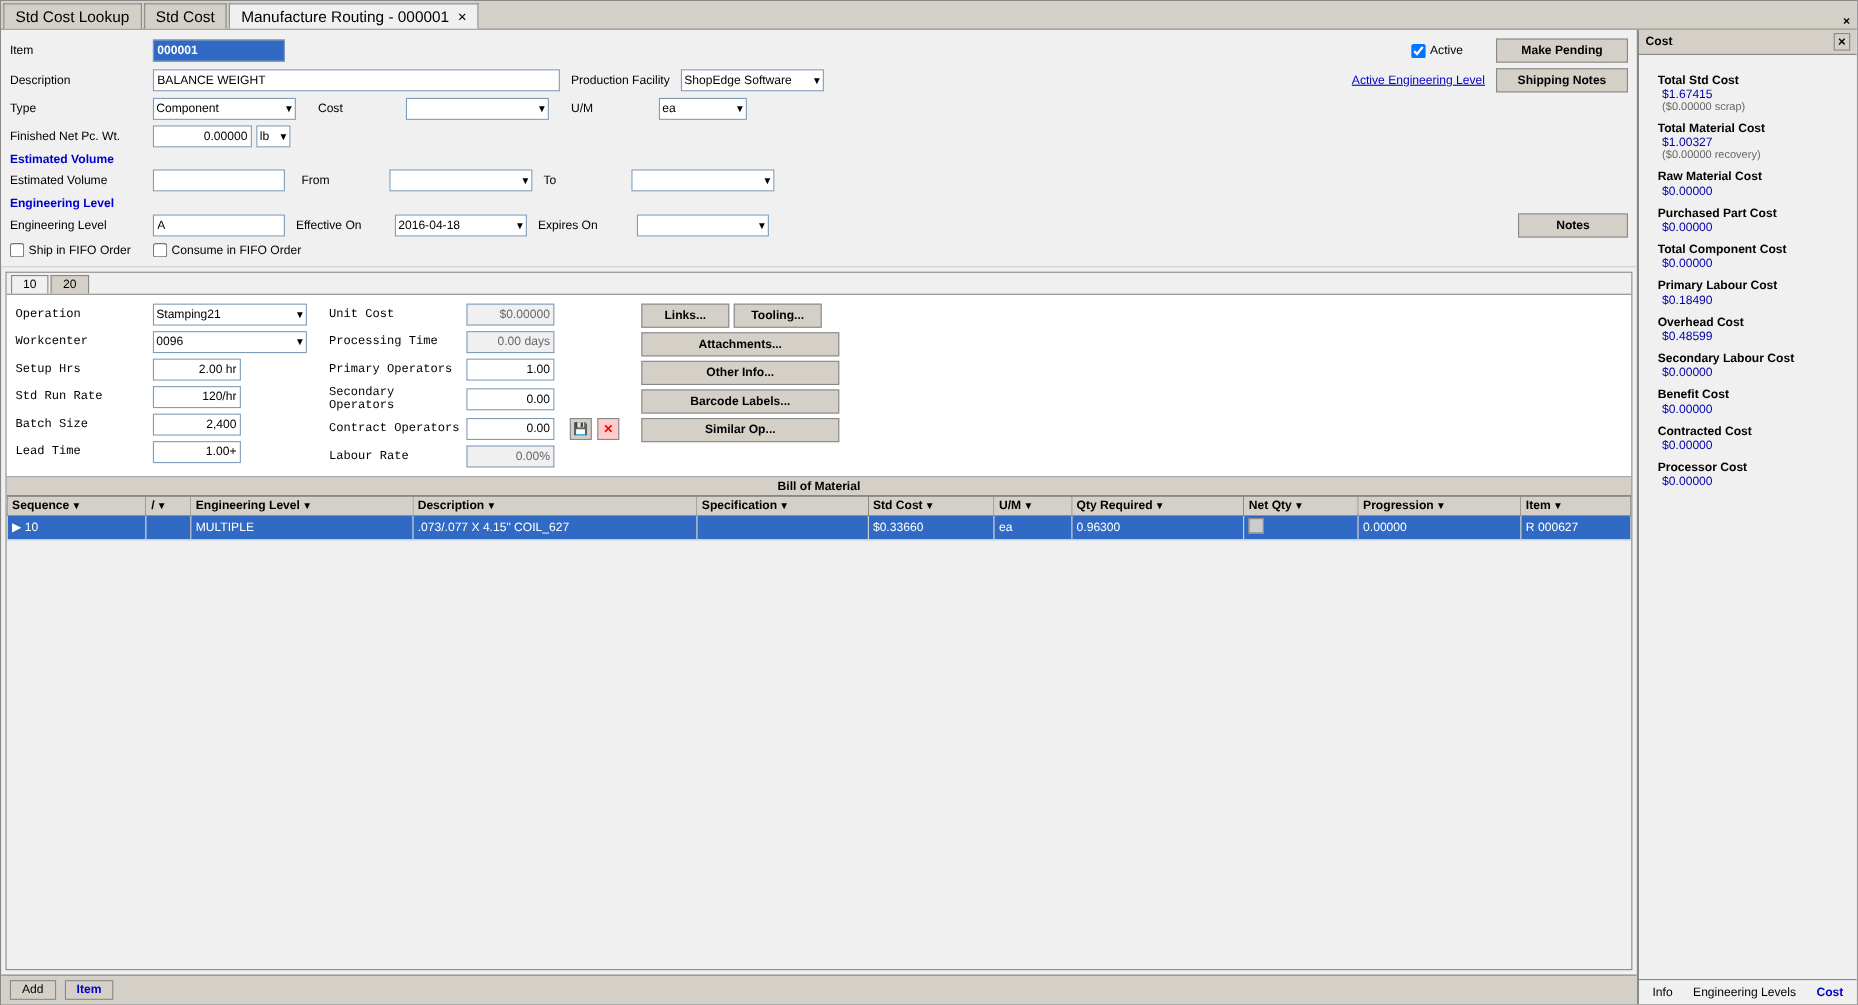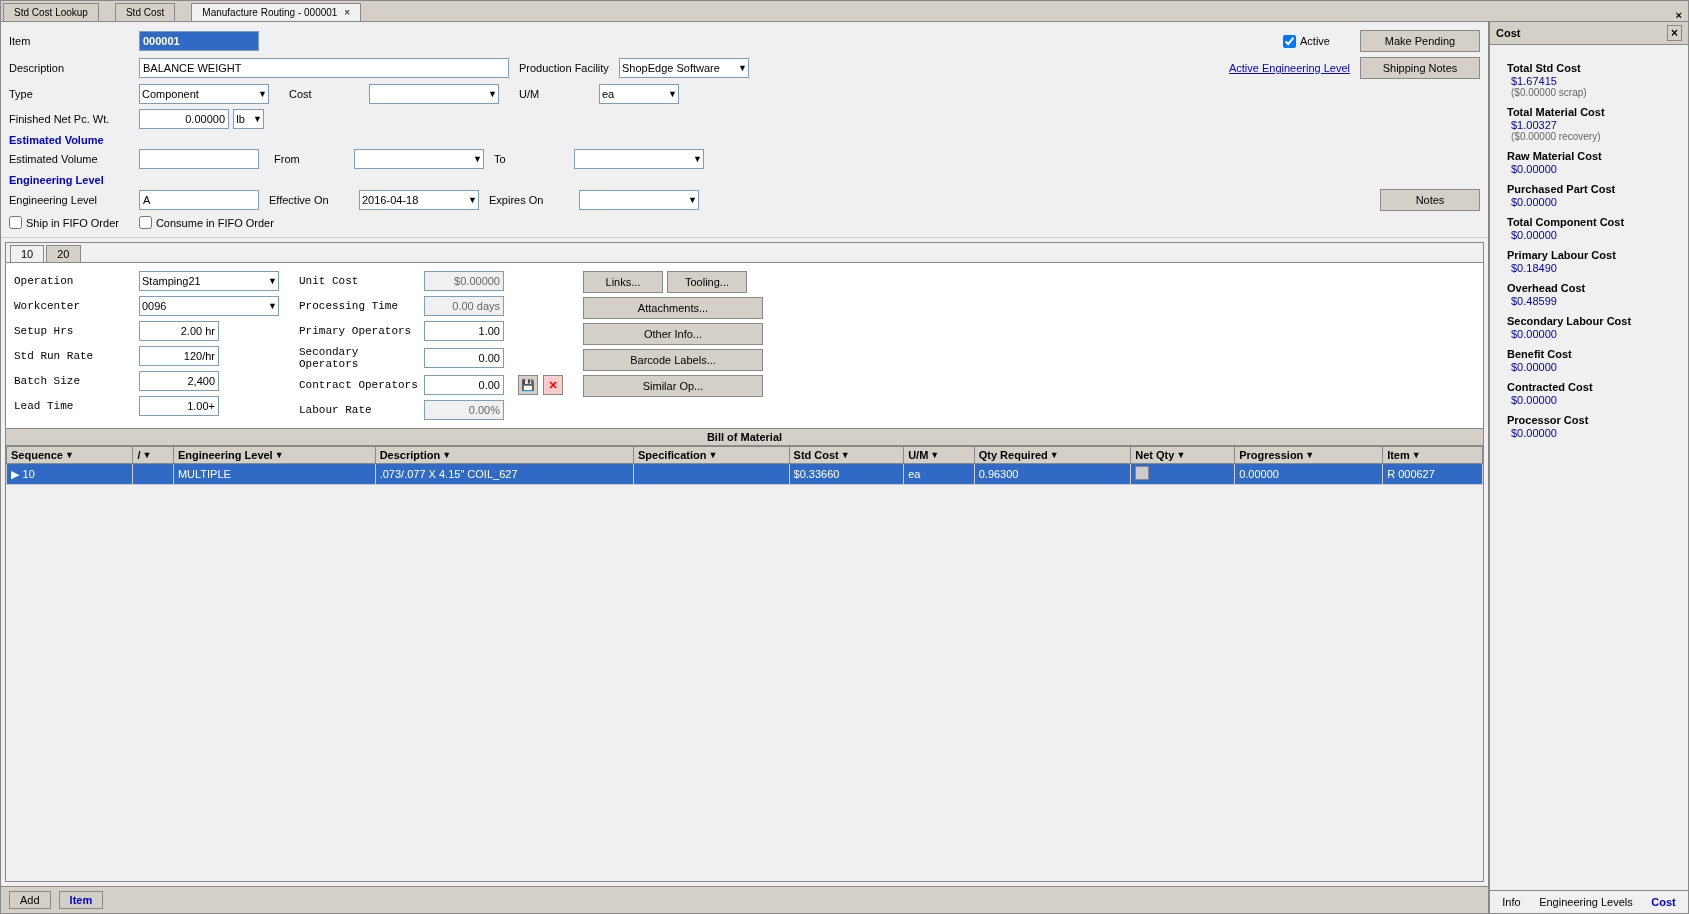--- a/index.html
+++ b/index.html
@@ -2,21 +2,21 @@
 <html><head>
   <meta charset="utf-8">
   <style>
     * { box-sizing: border-box; margin: 0; padding: 0; }
     body { font-family: Arial, sans-serif; font-size: 11px; background: #f0f0f0; color: #000; overflow: hidden; }
 
     .main-window { width: 1689px; height: 914px; background: #f0f0f0; display: flex; flex-direction: column; border: 1px solid #888; }
 
     
     .tab-bar { display: flex; align-items: flex-end; background: #d4d0c8; border-bottom: 1px solid #888; padding: 2px 2px 0; }
-    .tab { padding: 3px 10px; background: #d4d0c8; border: 1px solid #888; border-bottom: none; cursor: pointer; font-size: 10px; margin-right: 16px; }
+    .tab { padding: 3px 10px; background: #d4d0c8; border: 1px solid #888; border-bottom: none; cursor: pointer; font-size: 14px; margin-right: 2px; }
     .tab.active { background: #f0f0f0; font-weight: normal; }
     .tab-close { margin-left: 4px; color: #000; }
 
     
     .content-area { display: flex; flex: 1; overflow: hidden; }
 
     
     .main-panel { flex: 1; display: flex; flex-direction: column; overflow: hidden; }
 
     
@@ -50,21 +50,21 @@
     .cost-section-sub { color: #666; font-size: 10px; margin-left: 4px; }
     .op-tabs { display: flex; align-items: flex-end; padding: 2px 4px 0; background: #f0f0f0; }
     .op-tab { padding: 2px 10px; border: 1px solid #888; border-bottom: none; background: #d4d0c8; cursor: pointer; font-size: 11px; margin-right: 2px; }
     .op-tab.active { background: #f0f0f0; }
     .op-form-content { display: flex; padding: 8px; gap: 20px; }
     .op-form-col { display: flex; flex-direction: column; gap: 5px; }
     .op-form-row { display: flex; align-items: center; gap: 5px; }
     .op-form-label { width: 120px; font-size: 11px; font-family: Liberation Mono, monospace; }
     .op-form-input { border: 1px solid #7f9db9; background: #f0f0f0; padding: 1px 3px; font-size: 11px; height: 20px; color: #666; text-align: right; }
     .op-form-input-right { width: 80px; }
-    .op-btn { border: 1px solid #888; background: #d4d0c8; padding: 2px 8px; font-size: 11px; cursor: pointer; height: 22px; min-width: 80px; }
+    .op-btn { border: 1px solid #888; background: #d4d0c8; padding: 2px 8px; font-size: 11px; cursor: pointer; height: 22px; min-width: 80px; font-weight: bold; }
     .op-btn-pair { display: flex; gap: 4px; }
 
     
     .bom-section { flex: 1; overflow: hidden; display: flex; flex-direction: column; border-top: 1px solid #888; }
     .bom-header { background: #d4d0c8; text-align: center; padding: 2px; font-size: 11px; font-weight: bold; border-bottom: 1px solid #888; }
     .bom-table-wrapper { flex: 1; overflow: auto; }
     .bom-table { width: 100%; border-collapse: collapse; font-size: 11px; }
     .bom-table th { background: #d4d0c8; border: 1px solid #888; padding: 2px 4px; font-size: 11px; font-weight: bold; white-space: nowrap; position: sticky; top: 0; }
     .bom-table td { border: 1px solid #ccc; padding: 2px 4px; font-size: 11px; white-space: nowrap; }
     .bom-table tr.selected td { background: #316ac5; color: #fff; }

